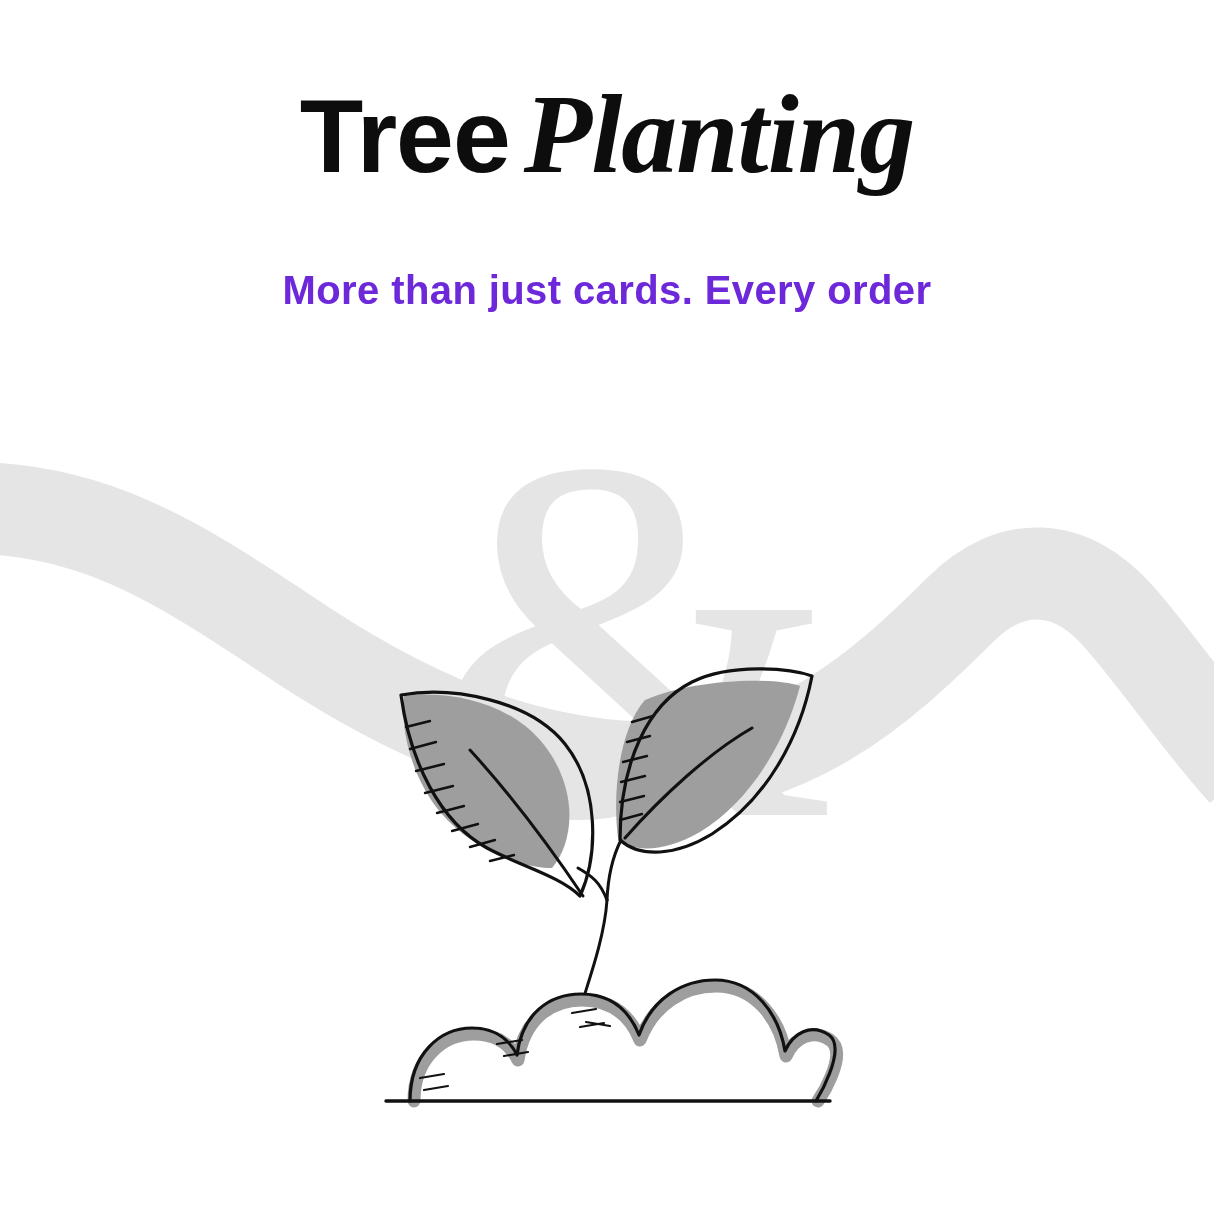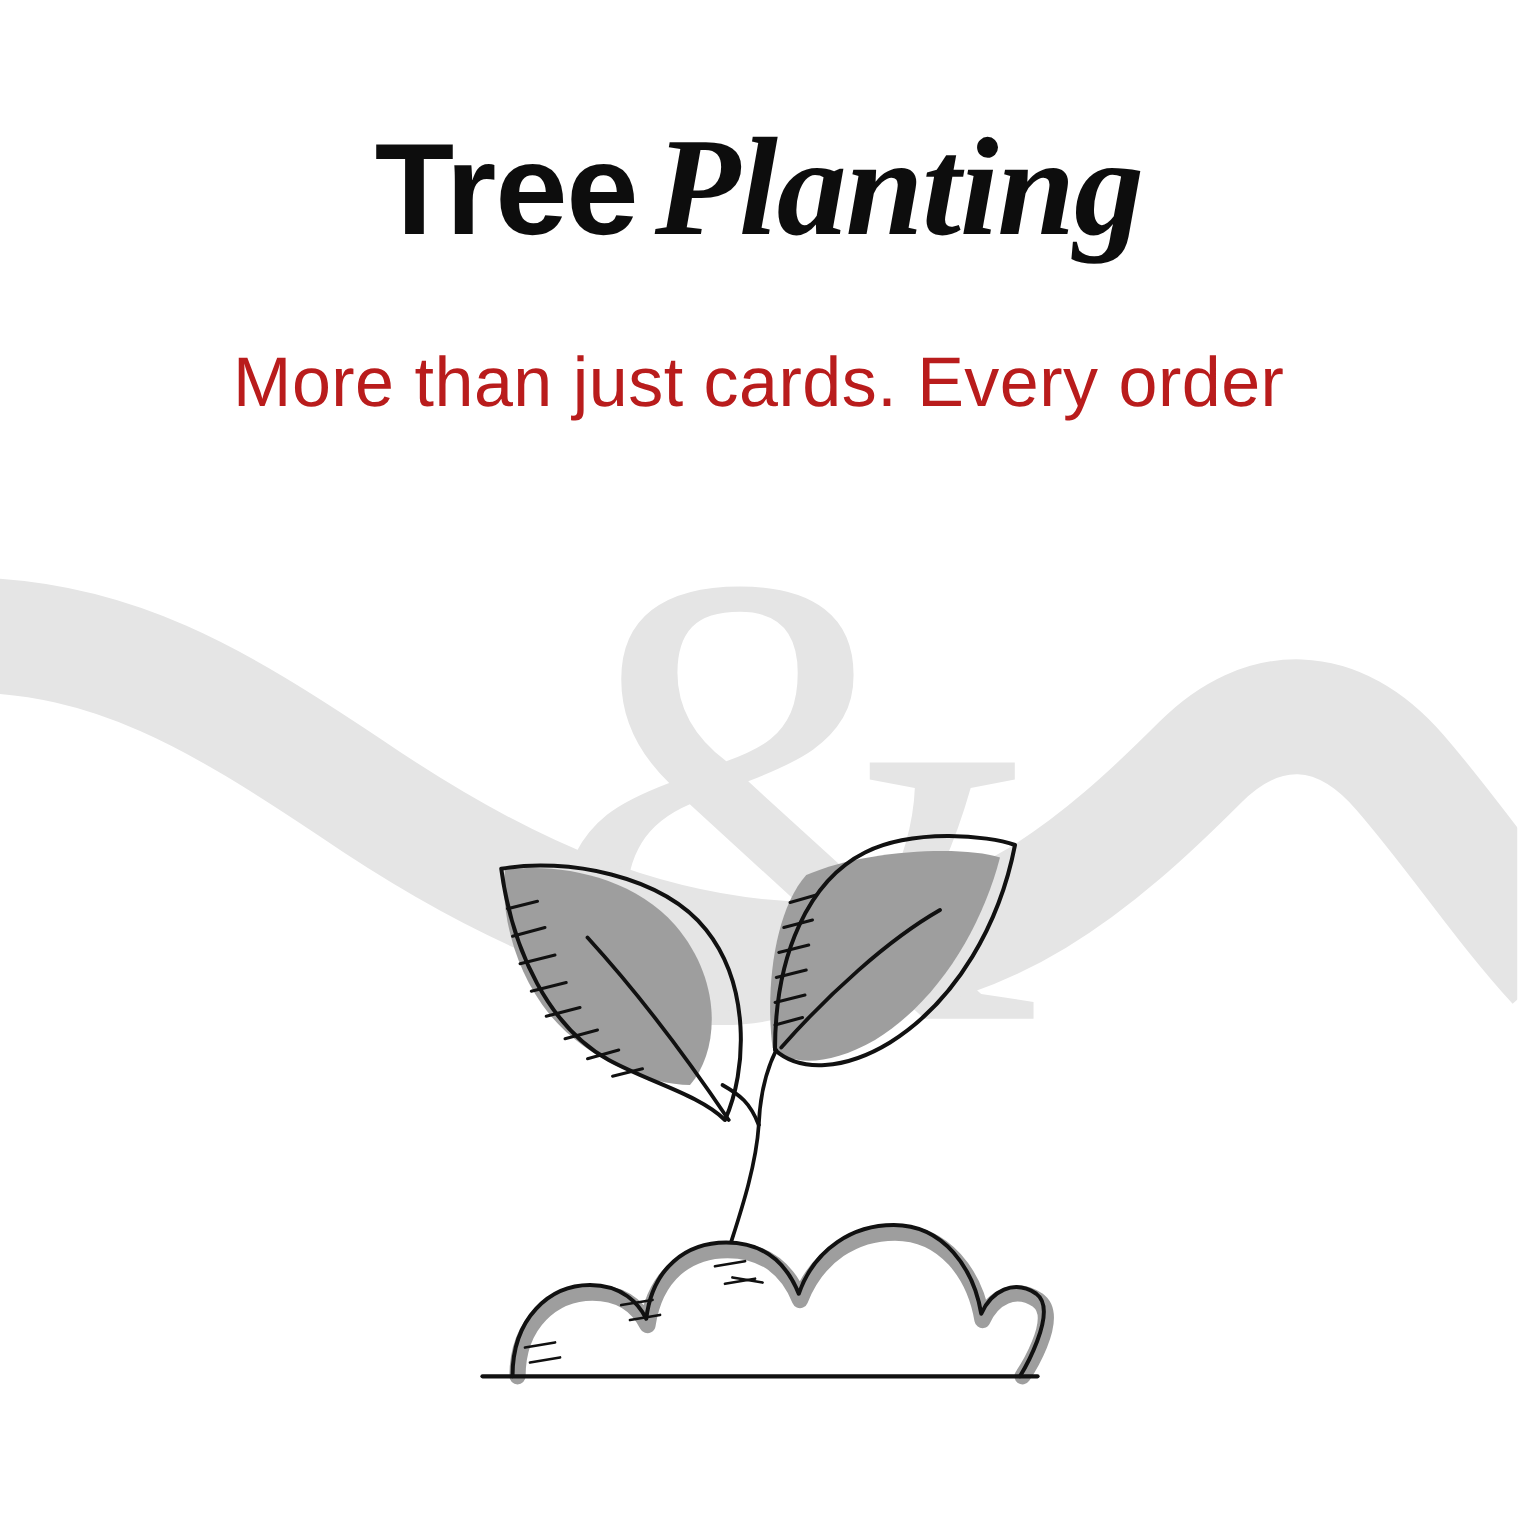--- a/index.html
+++ b/index.html
@@ -27,21 +27,21 @@
     width: 1214px;
     height: 1214px;
     z-index: 0;
     pointer-events: none;
   }
 
   
   #text-block {
     position: absolute;
     left: 0;
-    top: 16px;
+    top: 0;
     width: 1214px;
     z-index: 2;
     text-align: center;
   }
 
   #page-title {
     margin: 0;
     padding-top: 78px;
     line-height: 1.0;
     white-space: nowrap;
@@ -61,24 +61,24 @@
     font-weight: bold;
     font-style: italic;
     font-size: 112px;
     letter-spacing: -1px;
     margin-left: 14px;
   }
 
   #subtitle {
     margin: 0;
     padding-top: 40px;
-    color: #b91c1c;
+    color: #6d28d9;
     font-family: "Liberation Sans", sans-serif;
-    font-weight: 400;
-    font-size: 56px;
+    font-weight: 700;
+    font-size: 40px;
     line-height: 120px;
     letter-spacing: 0.4px;
   }
   #subtitle .sub-line {
     display: block;
     white-space: nowrap;
   }
 
   
   #sprout-illustration {

